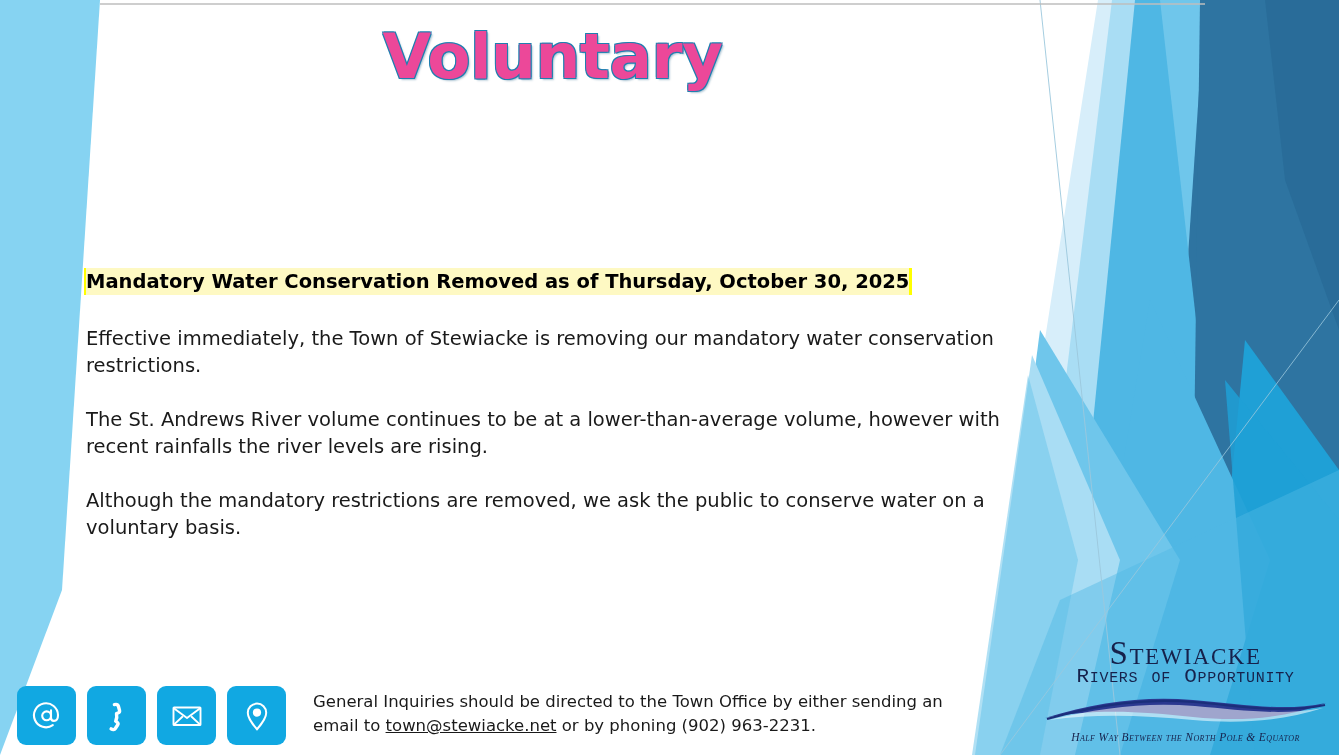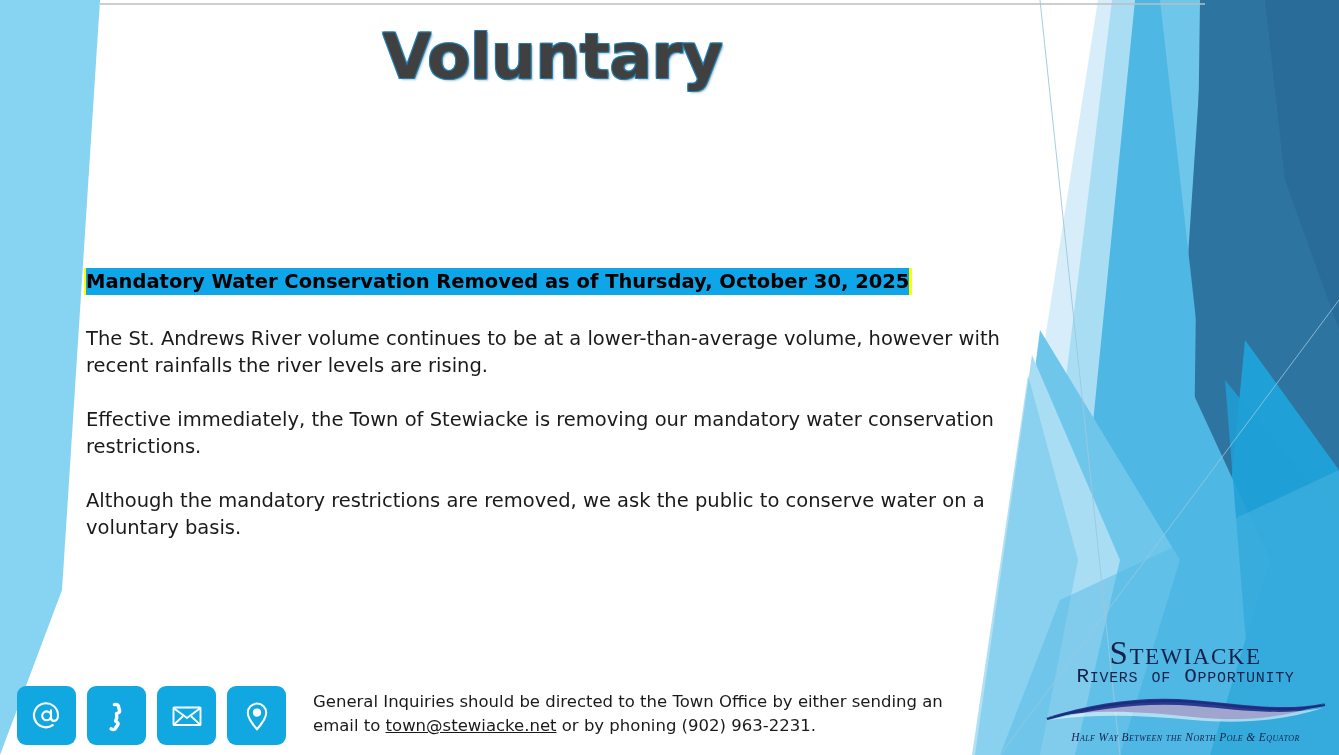--- a/index.html
+++ b/index.html
@@ -43,21 +43,21 @@
     left: 90px;
     top: 18px;
     width: 925px;
     text-align: center;
   }
   .title-line {
     font-family: "DejaVu Sans", sans-serif;
     font-weight: 700;
     font-size: 63px;
     line-height: 78px;
-    color: #404040;
+    color: #ec4899;
     letter-spacing: -0.5px;
     text-shadow:
        1px 1px 0 #1F7FB0,
       -1px 1px 0 #1F7FB0,
        1px -1px 0 #1F7FB0,
       -1px -1px 0 #1F7FB0,
        2px 2px 2px rgba(20,90,130,.35);
     white-space: nowrap;
   }
 
@@ -68,21 +68,21 @@
     top: 266px;
     width: 950px;
   }
   .headline {
     display: inline;
     font-family: "DejaVu Sans", sans-serif;
     font-weight: 700;
     font-size: 19.5px;
     line-height: 32px;
     color: #000000;
-    background: #0ea5e9;
+    background: #fef9c3;
     box-shadow: 3px 0 0 #FFFF00, -2px 0 0 #FFFF00;
     padding: 2px 0;
   }
   .headline-row { margin-bottom: 27px; }
   .para {
     font-family: "DejaVu Sans", sans-serif;
     font-size: 19.5px;
     line-height: 27px;
     color: #1a1a1a;
     margin: 0 0 27px 0;
@@ -201,22 +201,22 @@
   <div class="top-rule"></div>
 
   <div class="title-block">
     <div class="title-line">Voluntary</div>
   </div>
 
   <div class="body-block">
     <div class="headline-row">
       <span class="headline">Mandatory Water Conservation Removed as of Thursday, October 30, 2025</span>
     </div>
+    <p class="para">Effective immediately, the Town of Stewiacke is removing our mandatory water conservation restrictions.</p>
     <p class="para">The St. Andrews River volume continues to be at a lower-than-average volume, however with recent rainfalls the river levels are rising.</p>
-    <p class="para">Effective immediately, the Town of Stewiacke is removing our mandatory water conservation restrictions.</p>
     <p class="para">Although the mandatory restrictions are removed, we ask the public to conserve water on a voluntary basis.</p>
   </div>
 
   <div class="icon-row">
 
     <div class="icon-box">
       <span>
         <svg width="34" height="34" viewBox="0 0 34 34">
           <path d="M22.8 26.2a12 12 0 1 1 5.2-9.9c0 3.4-1.5 5.6-4 5.6-1.9 0-3-1.2-3-3.2v-7.3
                    M21 16.8a4.4 4.4 0 1 1-8.8 0 4.4 4.4 0 0 1 8.8 0z" fill="none" stroke="#ffffff" stroke-width="2.1" stroke-linecap="round"></path>

